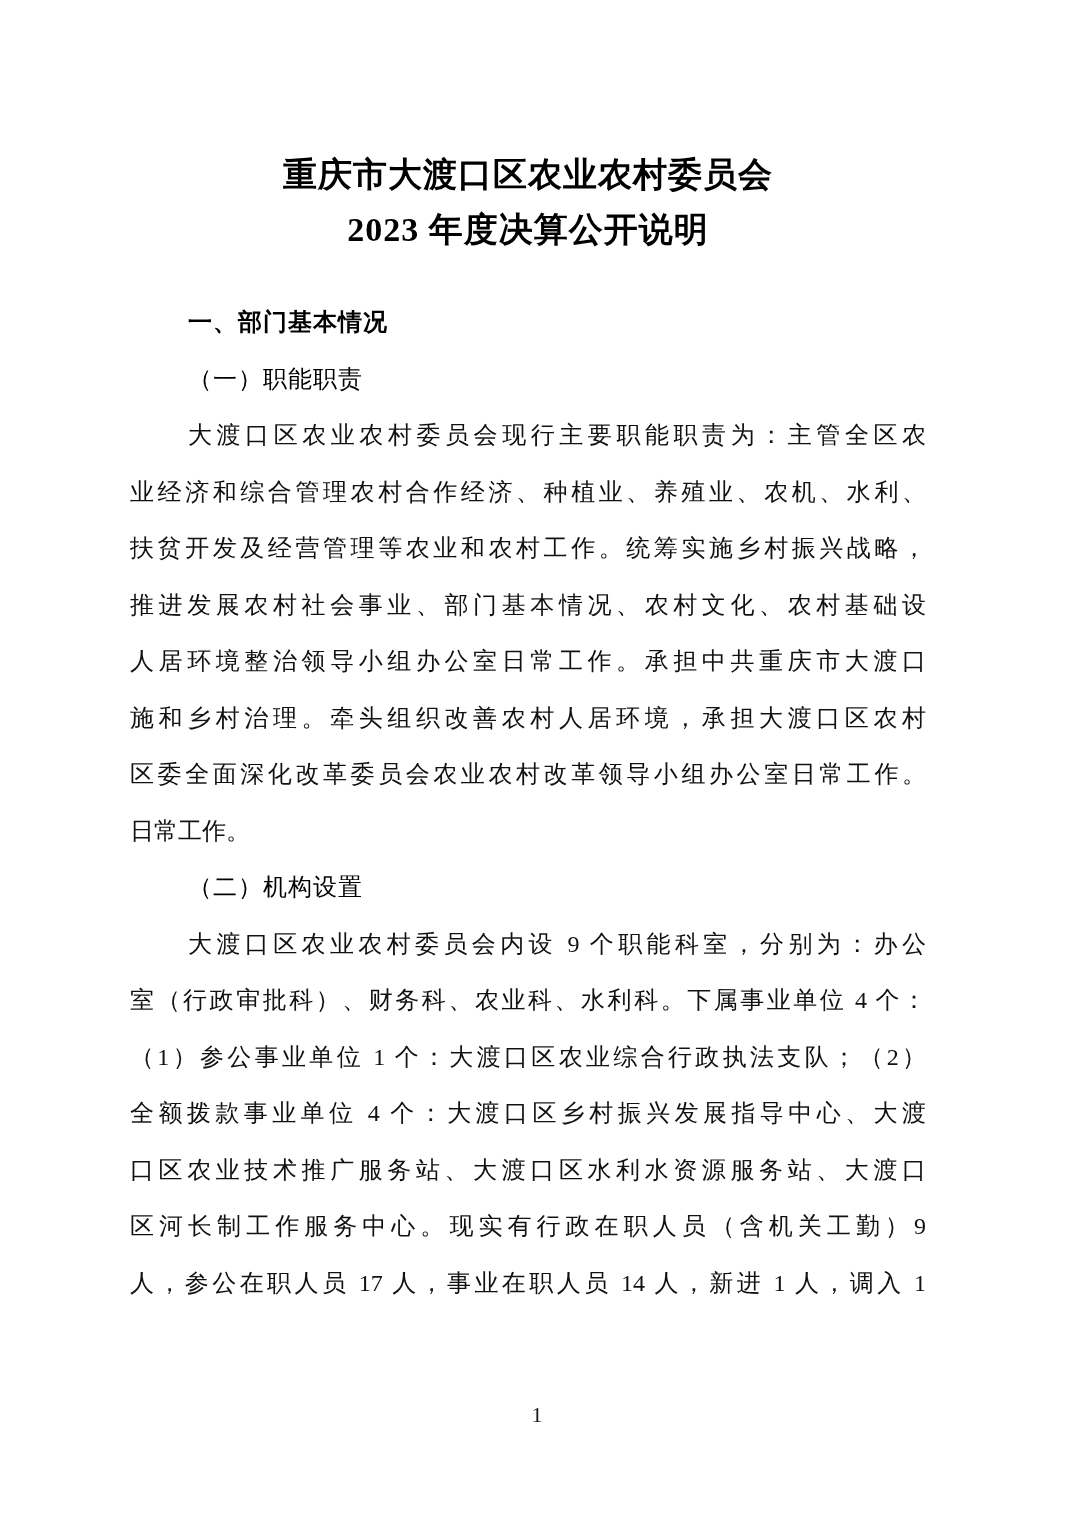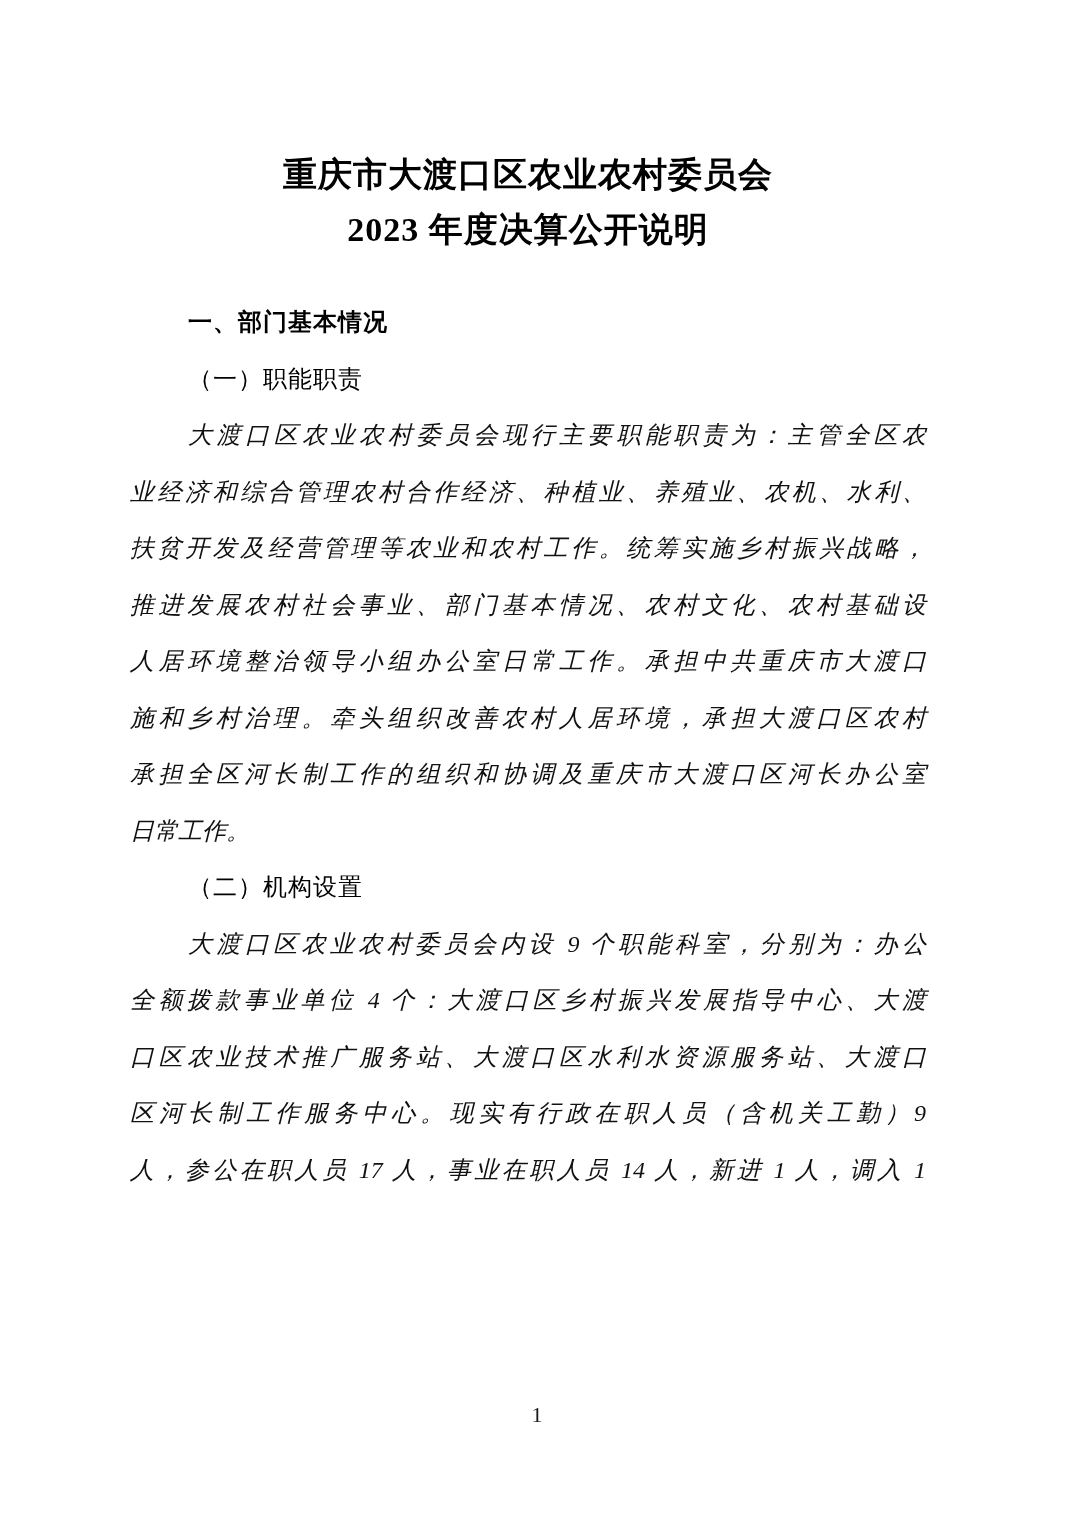--- a/index.html
+++ b/index.html
@@ -47,21 +47,20 @@
   }
   .heading-kai {
     font-family: "Liberation Serif", "DejaVu Serif", serif;
     font-weight: 400;
     color: #000000;
     letter-spacing: 1px;
   }
   .para .line {
     text-align: justify;
     text-align-last: justify;
-    font-style: italic;
   }
   .para .line:first-child {
     text-indent: 58px;
   }
   .para.ends .line:last-child {
     text-align-last: left;
   }
   .footer {
     position: absolute;
     left: 0;
@@ -90,28 +89,30 @@
 
     <div class="line heading-kai indent">（一）职能职责</div>
 
     <div class="para ends">
         <div class="line body-line">大渡口区农业农村委员会现行主要职能职责为：主管全区农</div>
         <div class="line body-line">业经济和综合管理农村合作经济、种植业、养殖业、农机、水利、</div>
         <div class="line body-line">扶贫开发及经营管理等农业和农村工作。统筹实施乡村振兴战略，</div>
         <div class="line body-line">推进发展农村社会事业、部门基本情况、农村文化、农村基础设</div>
         <div class="line body-line">人居环境整治领导小组办公室日常工作。承担中共重庆市大渡口</div>
         <div class="line body-line">施和乡村治理。牵头组织改善农村人居环境，承担大渡口区农村</div>
-        <div class="line body-line">承担全区河长制工作的组织和协调及重庆市大渡口区河长办公室</div>
+        <div class="line body-line">区委全面深化改革委员会农业农村改革领导小组办公室日常工作。</div>
         <div class="line body-line">日常工作。</div>
       </div>
 
     <div class="line heading-kai indent">（二）机构设置</div>
 
     <div class="para">
         <div class="line body-line">大渡口区农业农村委员会内设 9 个职能科室，分别为：办公</div>
+        <div class="line body-line">室（行政审批科）、财务科、农业科、水利科。下属事业单位 4 个：</div>
+        <div class="line body-line">（1）参公事业单位 1 个：大渡口区农业综合行政执法支队；（2）</div>
         <div class="line body-line">全额拨款事业单位 4 个：大渡口区乡村振兴发展指导中心、大渡</div>
         <div class="line body-line">口区农业技术推广服务站、大渡口区水利水资源服务站、大渡口</div>
         <div class="line body-line">区河长制工作服务中心。现实有行政在职人员（含机关工勤）9</div>
         <div class="line body-line">人，参公在职人员 17 人，事业在职人员 14 人，新进 1 人，调入 1</div>
       </div>
 
   </div>
 
   <div class="footer">1</div>
 

